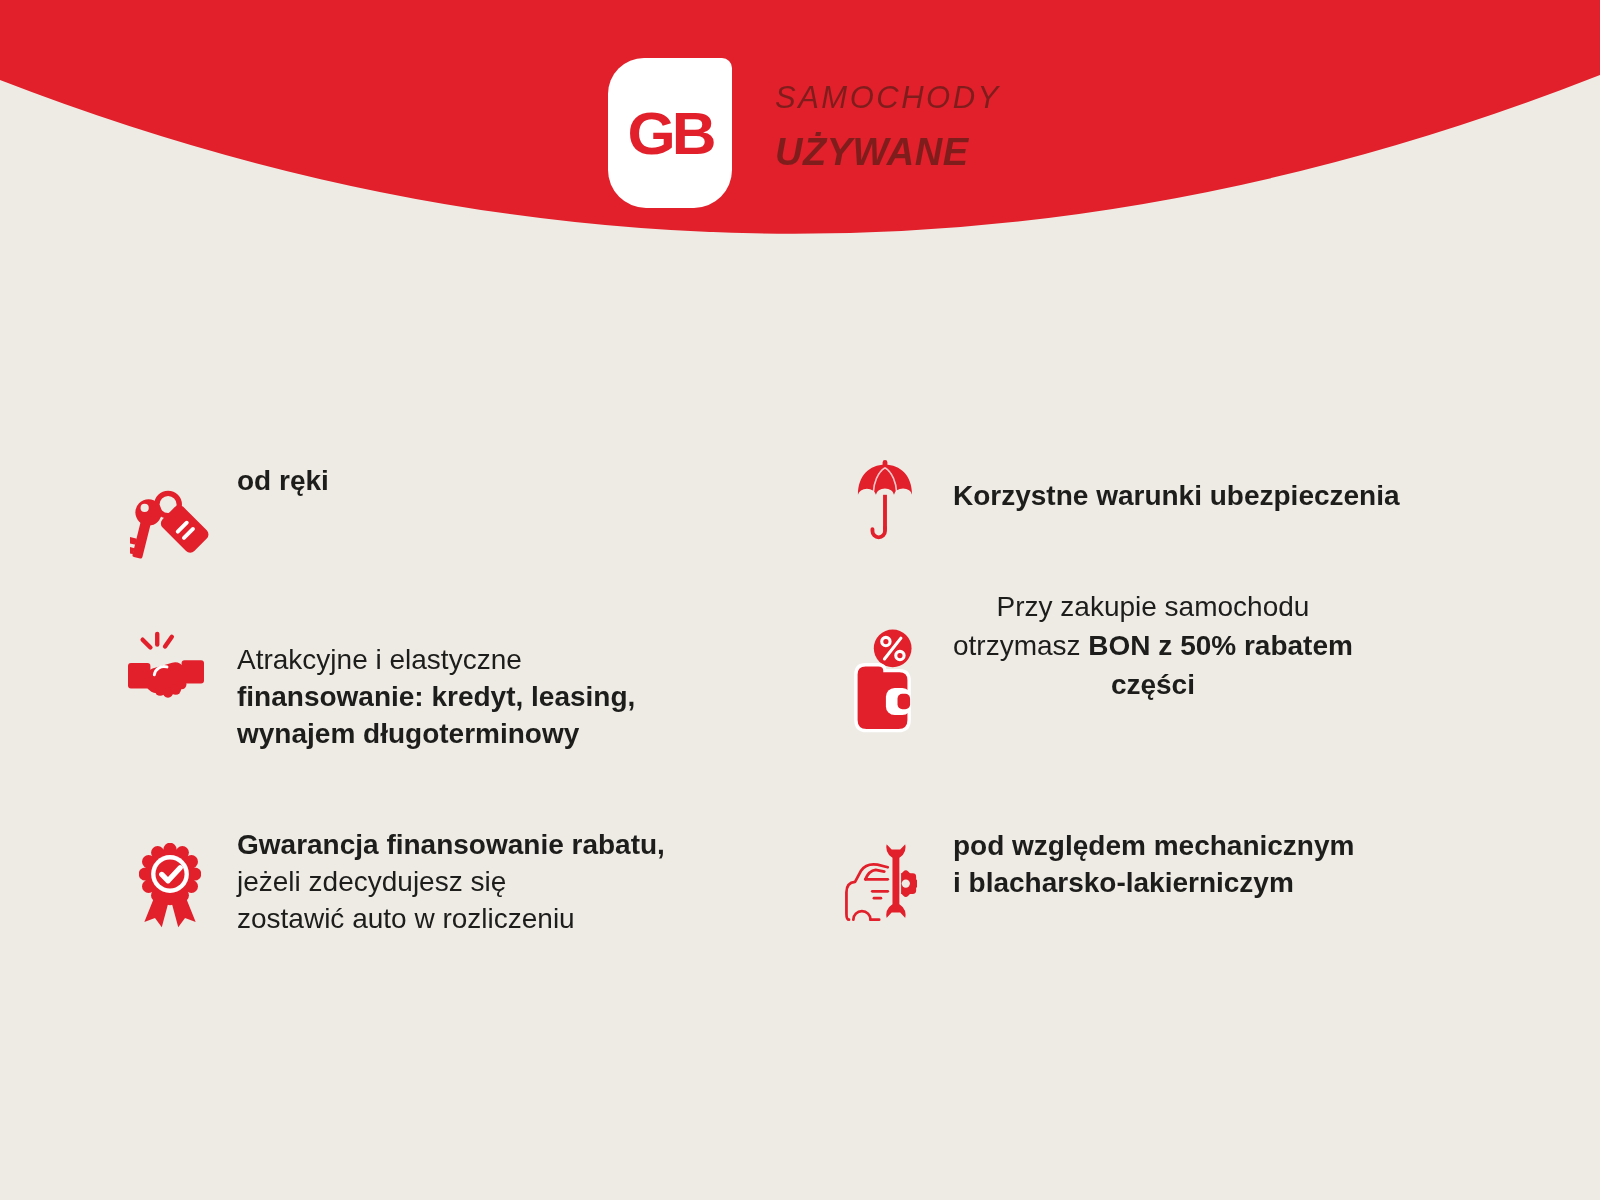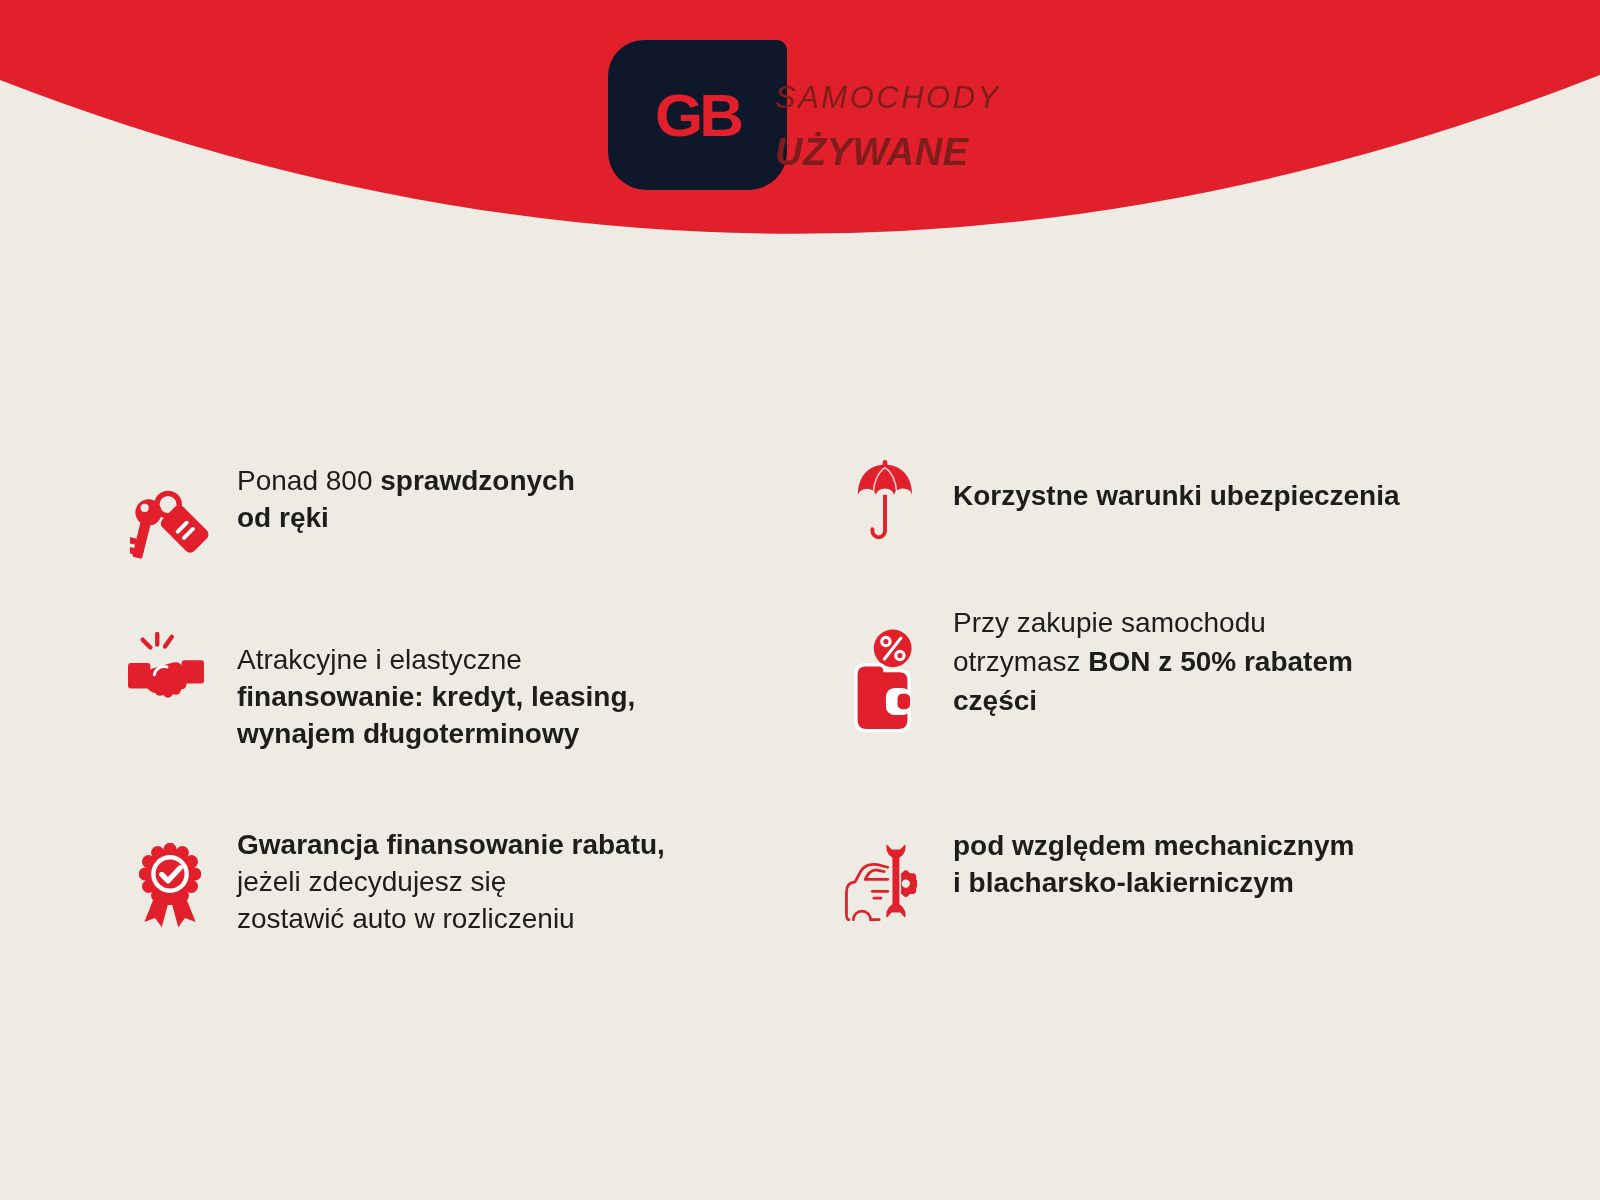--- a/index.html
+++ b/index.html
@@ -9,22 +9,22 @@
     background: var(--bg, #eeebe5);
     overflow:hidden;
     font-family:"Liberation Sans", sans-serif;
     color: var(--ink, #1d1d1b);
   }
   .header-curve {
     position:absolute; left:0; top:0; width:1600px; height:250px; display:block;
   }
   .curve-fill { fill: var(--red, #e2202b); }
   .logo-box {
-    position:absolute; left:608px; top:40px; width:179px; height:150px;
-    background:#0f172a;
+    position:absolute; left:608px; top:58px; width:124px; height:150px;
+    background:#ffffff;
     border-radius:36px 10px 38px 38px;
     display:flex; align-items:center; justify-content:center;
   }
   .logo-text {
     font-size:62px; font-weight:800; letter-spacing:-4px;
     color:var(--red, #e2202b);
     transform:scaleY(0.96);
   }
   .brand { position:absolute; left:775px; top:82px; color:#7f1d1d;font-style:italic; }
   .brand-line1 { font-size:31px; font-weight:400; letter-spacing:2.5px; line-height:1; }
@@ -71,21 +71,20 @@
         <circle cx="19" cy="27" r="13.5"></circle>
         <circle cx="15" cy="22.5" r="4.2" fill="var(--bg, #eeebe5)"></circle>
         <g transform="rotate(14 19 27)">
           <rect x="13.5" y="36" width="10.5" height="39" rx="2"></rect>
           <rect x="5" y="56" width="9" height="6.5" rx="1"></rect>
           <rect x="5" y="66" width="9" height="6.5" rx="1"></rect>
         </g>
       </svg>
     </span>
     <div class="feature-text" style="left:237px; top:462px;">
-        <div><span class="r">Ponad 800 </span><span class="b">sprawdzonych</span></div>
         <div><span class="b">od ręki</span></div>
       </div>
   </div>
 
   <div class="feature">
     <span class="icon" style="left:128px; top:628px; width:76px;">
       <svg viewBox="0 0 78 86" fill="currentColor">
         <g stroke="currentColor" stroke-width="4.5" stroke-linecap="round">
           <line x1="30" y1="6" x2="30" y2="17"></line>
           <line x1="15" y1="12" x2="23" y2="20"></line>
@@ -161,21 +160,21 @@
       <svg viewBox="0 0 62 108" fill="currentColor">
         <circle cx="41" cy="21" r="19.5"></circle>
         <circle cx="34" cy="14" r="4.3" fill="none" stroke="#ffffff" stroke-width="3.2"></circle>
         <circle cx="48.5" cy="28.5" r="4.3" fill="none" stroke="#ffffff" stroke-width="3.2"></circle>
         <line x1="49.5" y1="10.5" x2="32.5" y2="32" stroke="#ffffff" stroke-width="3.2" stroke-linecap="round"></line>
         <path d="M13 38 H26 Q33 38 33 44 H48 Q58 44 58 54 V95 Q58 106 47 106 H14 Q3 106 3 95 V48 Q3 38 13 38 Z" stroke="#ffffff" stroke-width="3.5"></path>
         <rect x="34" y="62" width="26" height="28" rx="9" fill="#ffffff"></rect>
         <rect x="46" y="68" width="13" height="16" rx="5"></rect>
       </svg>
     </span>
-    <div class="feature-text lh-lg" style="left:953px; top:603px;">
+    <div class="feature-text lh-lg" style="left:953px; top:587px;text-align:center;">
         <div><span class="r">Przy zakupie samochodu</span></div>
         <div><span class="r">otrzymasz </span><span class="b">BON z 50% rabatem</span></div>
         <div><span class="b">części</span></div>
       </div>
   </div>
 
   <div class="feature">
     <span class="icon" style="left:843px; top:838px; width:74px;">
       <svg viewBox="0 0 86 100">
         <g fill="currentColor">

